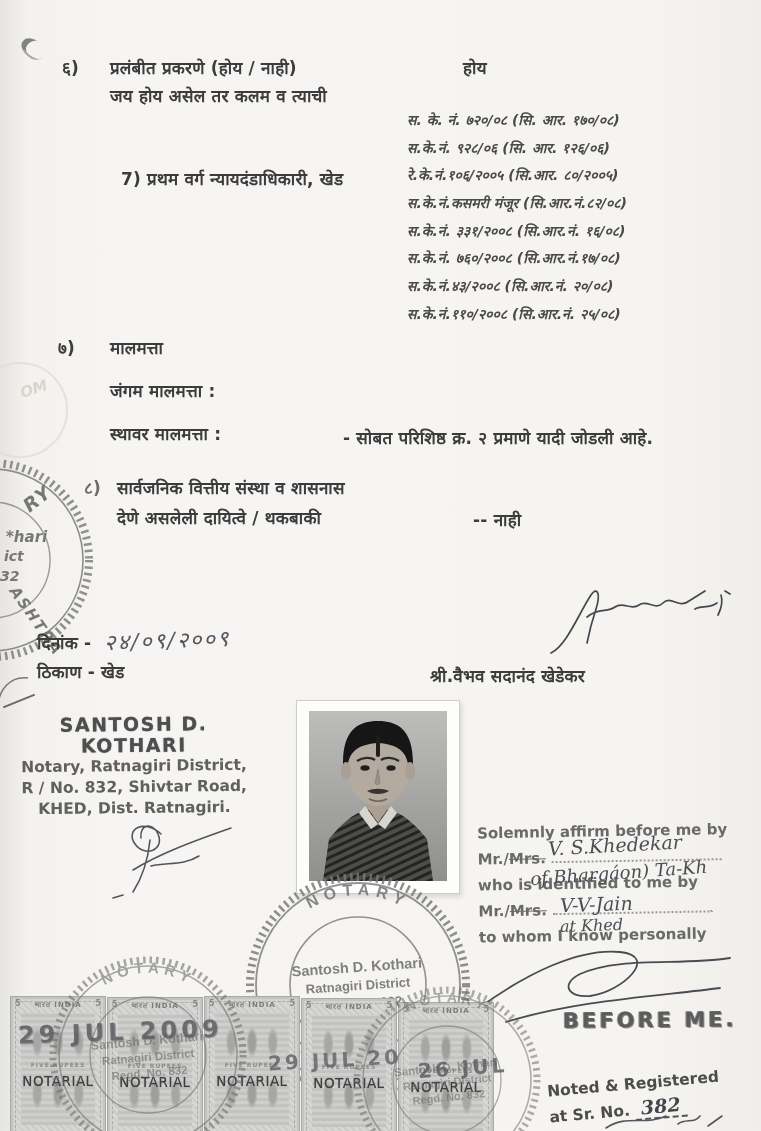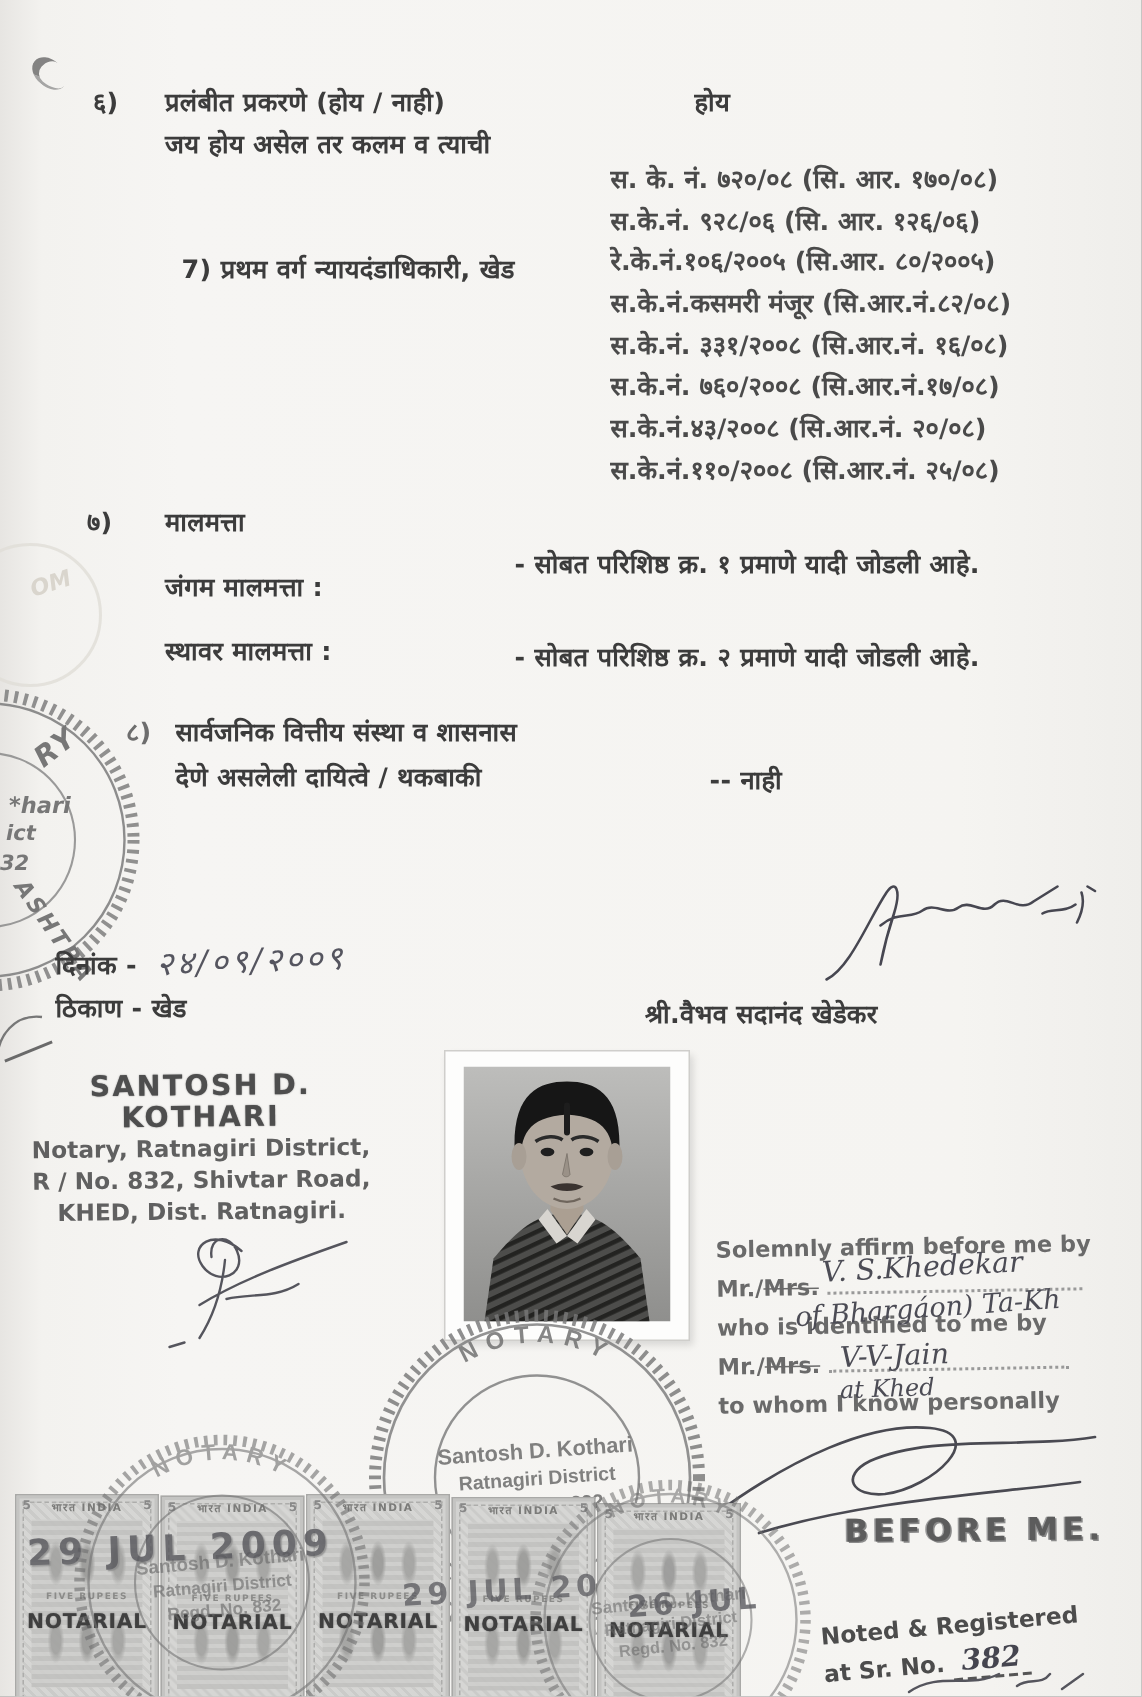--- a/index.html
+++ b/index.html
@@ -3,21 +3,21 @@
 <meta charset="utf-8">
 <style>
   html,body{margin:0;padding:0;background:#888;}
   .page{position:relative;width:761px;height:1131px;margin:0 auto;overflow:hidden;
         background:
           linear-gradient(90deg, #e7e5e2 0px, #f3f2ef 28px, #f6f5f3 120px, #f5f4f1 640px, #efeeeb 761px),
           #f5f4f2;
         font-family:"DejaVu Sans","Liberation Sans",sans-serif;}
   .abs{position:absolute;}
   .mar{color:#3c3c3c;font-size:17px;font-weight:600;letter-spacing:.2px;white-space:nowrap;}
-  .mar2{color:#4a4a4a;font-size:17px;font-weight:600;white-space:nowrap;}
+  .mar2{color:#4a4a4a;font-size:14px;font-weight:600;white-space:nowrap;font-style:italic;}
   .caselist div{height:27.7px;line-height:27.7px;}
   .hand{color:#55555f;font-style:italic;font-weight:400;white-space:nowrap;
         font-family:"DejaVu Serif","Liberation Serif",serif;}
   .addr{color:#585858;text-align:center;line-height:21px;font-weight:700;transform:rotate(-.6deg);}
   .addr .big{font-size:19px;letter-spacing:1.5px;color:#4e4e4e;text-shadow:0 0 1px #777;}
   .addr .sm{font-size:15.5px;font-weight:700;color:#606060;}
   .aff{color:#6a6a6a;font-weight:700;font-size:15px;line-height:26px;transform:rotate(-1deg);}
   .aff .dot{display:inline-block;border-bottom:2px dotted #999;height:12px;}
   .affhand{font-size:17px;color:#4c4c55;font-style:italic;white-space:nowrap;
            font-family:"DejaVu Serif","Liberation Serif",serif;}
@@ -41,21 +41,21 @@
             radial-gradient(8px 22px at 22% 72%, #a3a3a1 0 40%, transparent 70%),
             radial-gradient(8px 22px at 78% 72%, #a3a3a1 0 40%, transparent 70%),
             repeating-linear-gradient(0deg,#c2c2c0 0 3px,#cfcfcd 3px 6px);
           opacity:.9;}
   .rs-head{position:absolute;top:3px;left:0;right:0;text-align:center;font-size:7px;
            font-weight:700;color:#7b7b79;letter-spacing:1px;}
   .rs-5{position:absolute;top:2px;font-size:8px;font-weight:700;color:#888;}
   .rs-val{position:absolute;top:64px;left:0;right:0;text-align:center;font-size:6px;
           color:#8b8b89;font-weight:700;letter-spacing:1px;}
   .rs-not{position:absolute;top:76px;left:0;right:0;text-align:center;font-size:13.5px;
-          font-weight:700;color:#3f3f3f;letter-spacing:.5px;text-shadow:0 0 1px #666;}
+          font-weight:400;color:#3f3f3f;letter-spacing:.5px;text-shadow:0 0 1px #666;}
   .frag{color:#777;font-weight:700;font-style:italic;}
   svg text{font-family:"Liberation Sans","DejaVu Sans",sans-serif;}
   .penline{background:#6a6a6a;}
 </style>
 </head>
 <body>
 
 <div class="page">
 
   <div class="abs" style="left:20px;top:40px;width:20px;height:16px;border-left:6px solid #5f5f5f;border-bottom:2px solid #8d8d8d;border-radius:50%;transform:rotate(40deg);opacity:.75;"></div>
@@ -73,21 +73,20 @@
     <div>स.के.नं.कसमरी मंजूर (सि.आर.नं.८२/०८)</div>
     <div>स.के.नं. ३३१/२००८ (सि.आर.नं. १६/०८)</div>
     <div>स.के.नं. ७६०/२००८ (सि.आर.नं.१७/०८)</div>
     <div>स.के.नं.४३/२००८ (सि.आर.नं. २०/०८)</div>
     <div>स.के.नं.११०/२००८ (सि.आर.नं. २५/०८)</div>
   </div>
 
   <div class="abs mar" style="left:58px;top:336px;">७)</div>
   <div class="abs mar" style="left:110px;top:336px;">मालमत्ता</div>
   <div class="abs mar" style="left:110px;top:364px;margin-top:15px;">जंगम मालमत्ता :</div>
-  <div class="abs mar" style="left:343px;top:364px;">- सोबत परिशिष्ठ क्र. १ प्रमाणे यादी जोडली आहे.</div>
   <div class="abs mar" style="left:110px;top:422px;">स्थावर मालमत्ता :</div>
   <div class="abs mar" style="left:343px;top:426px;">- सोबत परिशिष्ठ क्र. २ प्रमाणे यादी जोडली आहे.</div>
 
   <div class="abs" style="left:-28px;top:362px;width:92px;height:92px;border:2px solid #e0ddd7;border-radius:50%;opacity:.8;"></div>
   <div class="abs frag" style="left:20px;top:380px;font-size:15px;color:#d9d5cd;transform:rotate(-18deg);">OM</div>
 
   <svg class="abs" style="left:-96px;top:455px;" width="210" height="215" viewBox="0 0 210 215">
     <circle cx="88" cy="105" r="97" fill="none" stroke="#7e7e7e" stroke-width="8" stroke-dasharray="2.5 4" opacity=".85"></circle>
     <circle cx="88" cy="105" r="91" fill="none" stroke="#828282" stroke-width="1.6" opacity=".9"></circle>
     <circle cx="88" cy="105" r="58" fill="none" stroke="#8a8a8a" stroke-width="1.4" opacity=".85"></circle>

